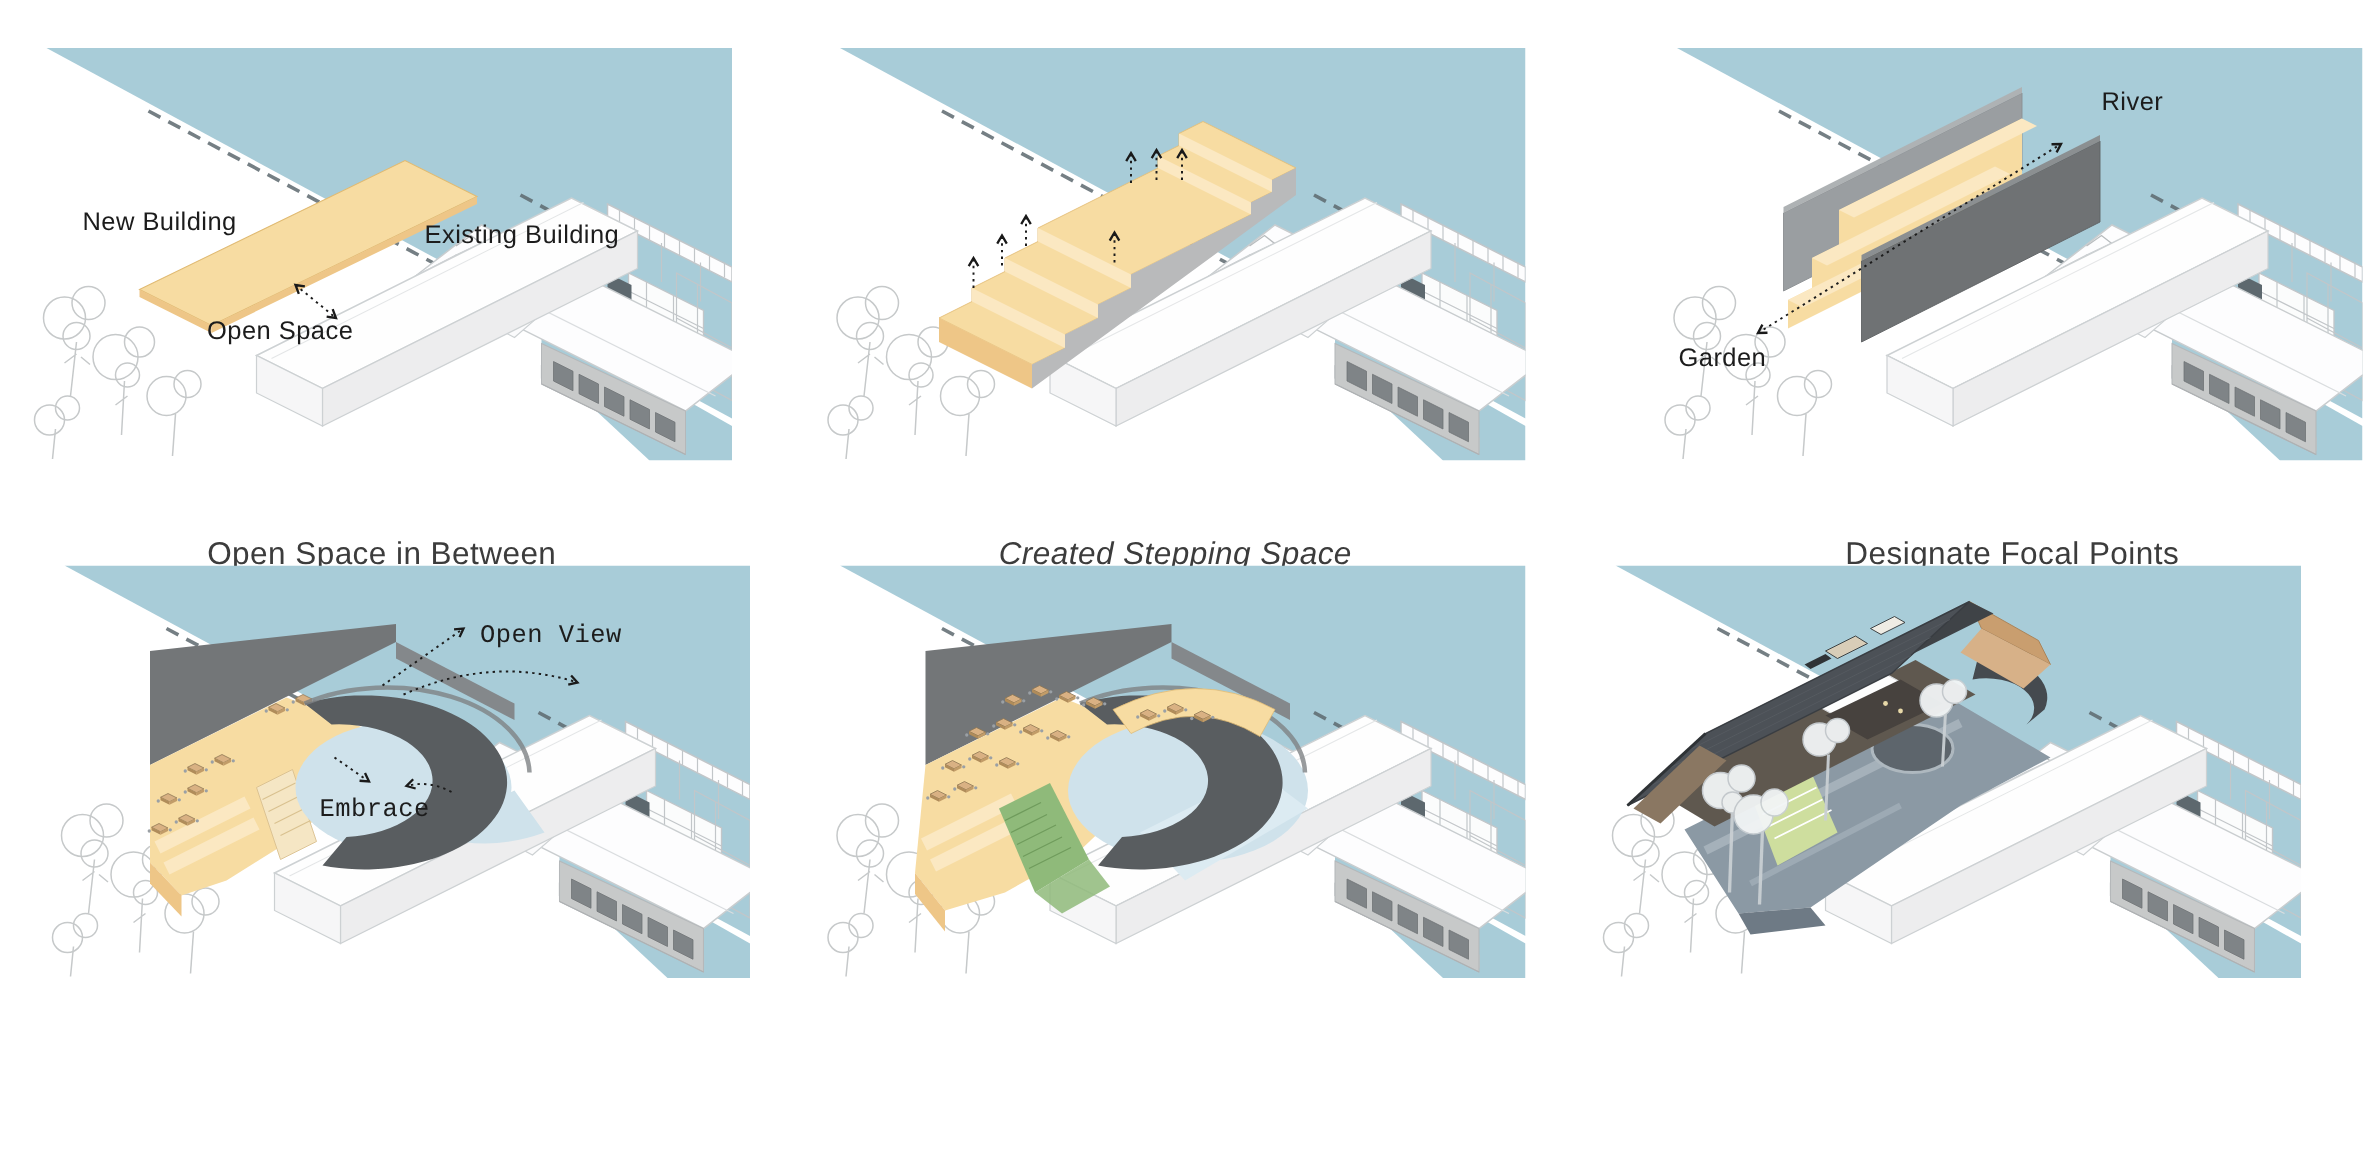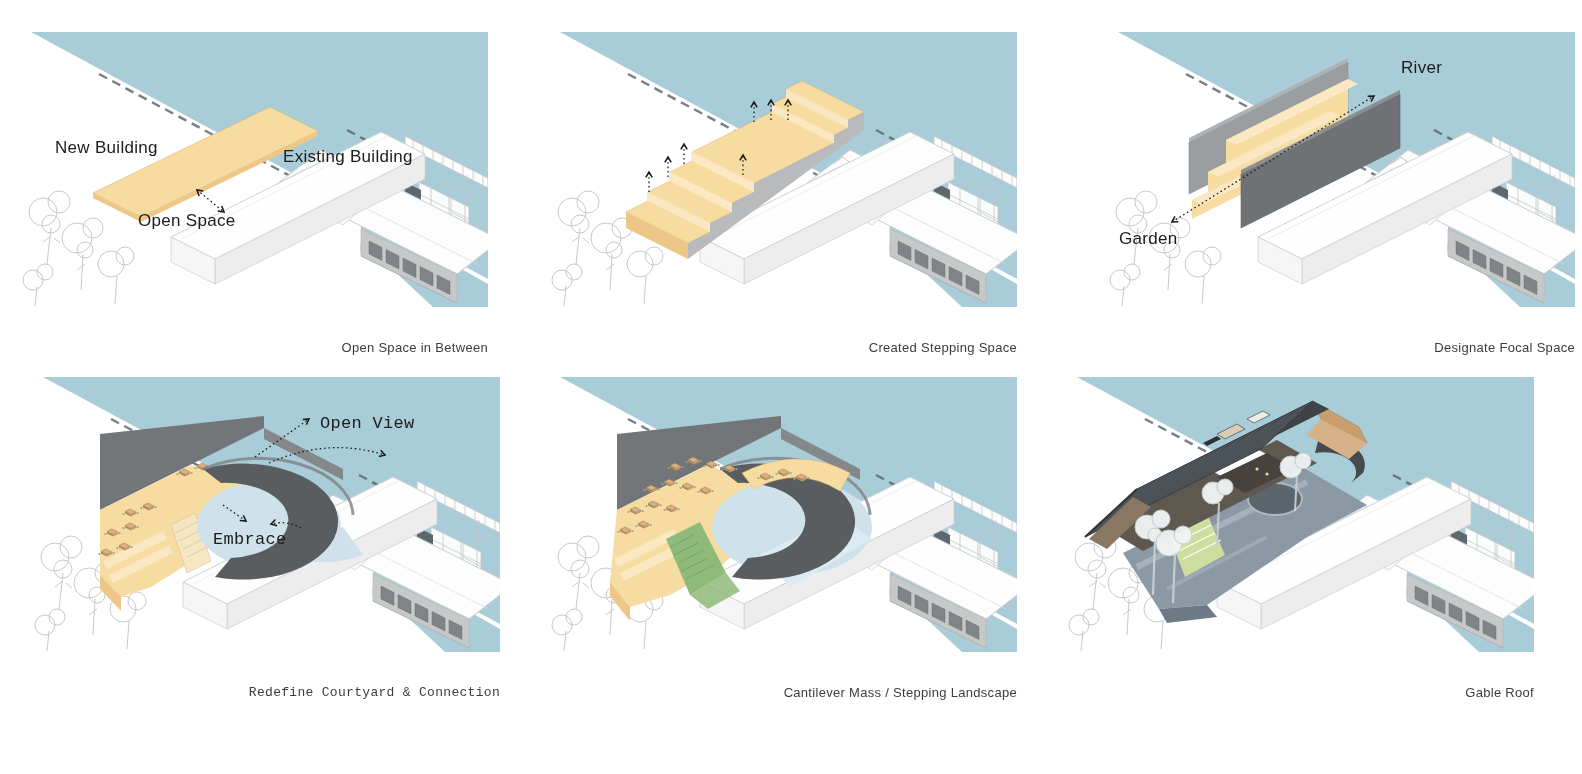--- a/index.html
+++ b/index.html
@@ -1,19 +1,19 @@
 <!DOCTYPE html>
 <html style="--water: #a8ccd8; --hl: #f7dca2; --hl-light: #fbe8c2; --hl-side: #eec687; --wall-a: #9a9ea1; --wall-b: #6f7274; --wall-dark: #595d60; --court: #cfe2eb; --green: #8fba7a; --roof: #4c5157; --wood: #c99e6f; --plaza: #8b99a4; --sketch: #c6c9ca; --slab: #5d686e; --bld-gray: #c7c9c9; --win: #7f8487; --label: #1c1c1c; --caption: #3c3c3c;"><head>
 <meta charset="utf-8">
 <style>
   html,body{margin:0;padding:0;background:#ffffff;}
   body{width:1582px;height:774px;position:relative;font-family:"Liberation Sans",sans-serif;overflow:hidden;}
   .panel{position:absolute;width:467px;margin:0;padding:0;}
   .panel > svg{display:block;width:467px;height:275px;}
-  figcaption{margin-top:33px;text-align:right;font-size:13px;letter-spacing:.3px;color:var(--caption);}
+  figcaption{margin-top:51px;text-align:center;font-size:21px;letter-spacing:.3px;color:var(--caption);}
   .water{fill:var(--water);}
   .rail{stroke:var(--slab);stroke-width:2.4;stroke-dasharray:9 6;fill:none;opacity:.85;}
   .sk{stroke:var(--sketch);fill:none;stroke-width:1;}
   .sk2{stroke:#c2c6c9;stroke-width:.8;fill:none;}
   .slab{fill:var(--slab);}
   .hl{fill:var(--hl);}
   .hl-l{fill:var(--hl-light);}
   .hl-s{fill:var(--hl-side);}
   .court{fill:var(--court);}
   .grn{fill:var(--green);}
@@ -110,21 +110,21 @@
     <path class="dot" d="M176,158 L203,180" marker-start="url(#hk)" marker-end="url(#hk)"></path>
     <g>
       <text class="lbl" x="34" y="121">New Building</text>
       <text class="lbl" x="262" y="130">Existing Building</text>
       <text class="lbl" x="117" y="194">Open Space</text>
     </g>
   </svg>
   <figcaption>Open Space in Between</figcaption>
 </figure>
 
-<figure class="panel" style="left:550px;top:32px;">
+<figure class="panel" style="left:550px;top:32px;font-style:italic;">
   <svg viewBox="0 0 467 275">
     <use href="#base-scene"></use>
     <g transform="translate(-4,-6)">
       <path class="hl" d="M80,186 L102,175 L102,166 L124,155 L124,146 L146,135 L146,126 L226,86 L226,78 L240,71 L240,63 L256,55 L318,86 L302,94 L302,102 L288,109 L288,117 L208,157 L208,166 L186,177 L186,186 L164,197 L164,206 L142,217 Z" stroke="#e3bd77" stroke-width="0.6"></path>
       <path class="hl-l" d="M102,175 L102,166 L164,197 L164,206 Z"></path>
       <path class="hl-l" d="M124,155 L124,146 L186,177 L186,186 Z"></path>
       <path class="hl-l" d="M146,135 L146,126 L208,157 L208,166 Z"></path>
       <path class="hl-l" d="M226,86 L226,78 L288,109 L288,117 Z"></path>
       <path class="hl-l" d="M240,71 L240,63 L302,94 L302,102 Z"></path>
       <path d="M318,86 L302,94 L302,102 L288,109 L288,117 L208,157 L208,166 L186,177 L186,186 L164,197 L164,206 L142,217 L142,233 L318,104 Z" fill="#b9babb"></path>
@@ -159,21 +159,21 @@
       </g>
       <path class="wallB" d="M133,196 L292,116 L292,62 L133,142 Z" stroke="#5f6264" stroke-width="0.6"></path>
       <path d="M133,142 L292,62 L292,58 L133,138 Z" fill="#8b8f91"></path>
     </g>
     <path class="dot" d="M64,190 L266,64" marker-start="url(#hk)" marker-end="url(#hk)"></path>
     <g>
       <text class="lbl" x="293" y="41">River</text>
       <text class="lbl" x="11" y="212">Garden</text>
     </g>
   </svg>
-  <figcaption>Designate Focal Space</figcaption>
+  <figcaption>Designate Focal Points</figcaption>
 </figure>
 
 <figure class="panel" style="left:33px;top:377px;font-family:Liberation Mono, monospace;">
   <svg viewBox="0 0 467 275">
     <use href="#base-scene"></use>
     <g>
       <path class="wallB" d="M67,133 L150,92 L231,70 L231,41 L67,57 Z" opacity="0"></path>
       <path d="M67,133 L231,51 L231,39 L67,57 Z" fill="#737678"></path>
       <path d="M231,51 L310,92 L310,103 L231,62 Z" fill="#84888b"></path>
       <g>
@@ -205,21 +205,20 @@
       <path class="dot" d="M222,80 L276,42" marker-end="url(#hk)"></path>
       <path class="dot" d="M236,86 Q295,60 352,78" marker-end="url(#hk)"></path>
       <path class="dot" d="M190,128 L213,144" marker-end="url(#hk)"></path>
       <path class="dot" d="M268,151 Q253,143 238,147" marker-end="url(#hk)"></path>
     </g>
     <g>
       <text class="lbl" x="287" y="51">Open View</text>
       <text class="lbl" x="180" y="167">Embrace</text>
     </g>
   </svg>
-  <figcaption>Redefine Courtyard &amp; Connection</figcaption>
 </figure>
 
 <figure class="panel" style="left:550px;top:377px;">
   <svg viewBox="0 0 467 275">
     <use href="#base-scene"></use>
     <g>
       <path d="M67,133 L231,51 L231,39 L67,57 Z" fill="#737678"></path>
       <path d="M231,51 L310,92 L310,103 L231,62 Z" fill="#84888b"></path>
       <g>
         <path class="hl" d="M67,133 L158,88 L232,118 L212,150 L170,190 L120,218 L80,230 L60,205 Z"></path>
@@ -250,21 +249,20 @@
           <use href="#tbl" x="98" y="124"></use>
           <use href="#tbl" x="116" y="128"></use>
         <use href="#tbl" x="70" y="150"></use>
           <use href="#tbl" x="88" y="144"></use>
         <use href="#tbl" x="210" y="96"></use>
           <use href="#tbl" x="228" y="92"></use>
           <use href="#tbl" x="246" y="97"></use>
       </g>
     </g>
   </svg>
-  <figcaption>Cantilever Mass / Stepping Landscape</figcaption>
 </figure>
 
 <figure class="panel" style="left:1067px;top:377px;">
   <svg viewBox="0 0 467 275">
     <use href="#base-scene"></use>
     <g>
       <path d="M56,176 L232,88 L300,128 L240,160 L140,228 L92,232 Z" fill="var(--plaza)"></path>
       <path d="M70,190 L240,105" stroke="#a5b1ba" stroke-width="6" fill="none"></path>
       <path d="M100,212 L200,160" stroke="#9daab4" stroke-width="4" fill="none"></path>
       <path d="M92,232 L140,228 L150,240 L100,246 Z" fill="#6e7a85"></path>
@@ -301,14 +299,13 @@
           <circle cx="116" cy="158" r="9"></circle>
         <path d="M150,170 L152,126" stroke-width="2" fill="none"></path>
         <circle cx="146" cy="116" r="11"></circle>
           <circle cx="158" cy="110" r="8"></circle>
         <path d="M228,134 L230,98" stroke-width="2" fill="none"></path>
         <circle cx="224" cy="90" r="11"></circle>
           <circle cx="236" cy="84" r="8"></circle>
       </g>
     </g>
   </svg>
-  <figcaption>Gable Roof</figcaption>
 </figure>
 
 </body></html>

